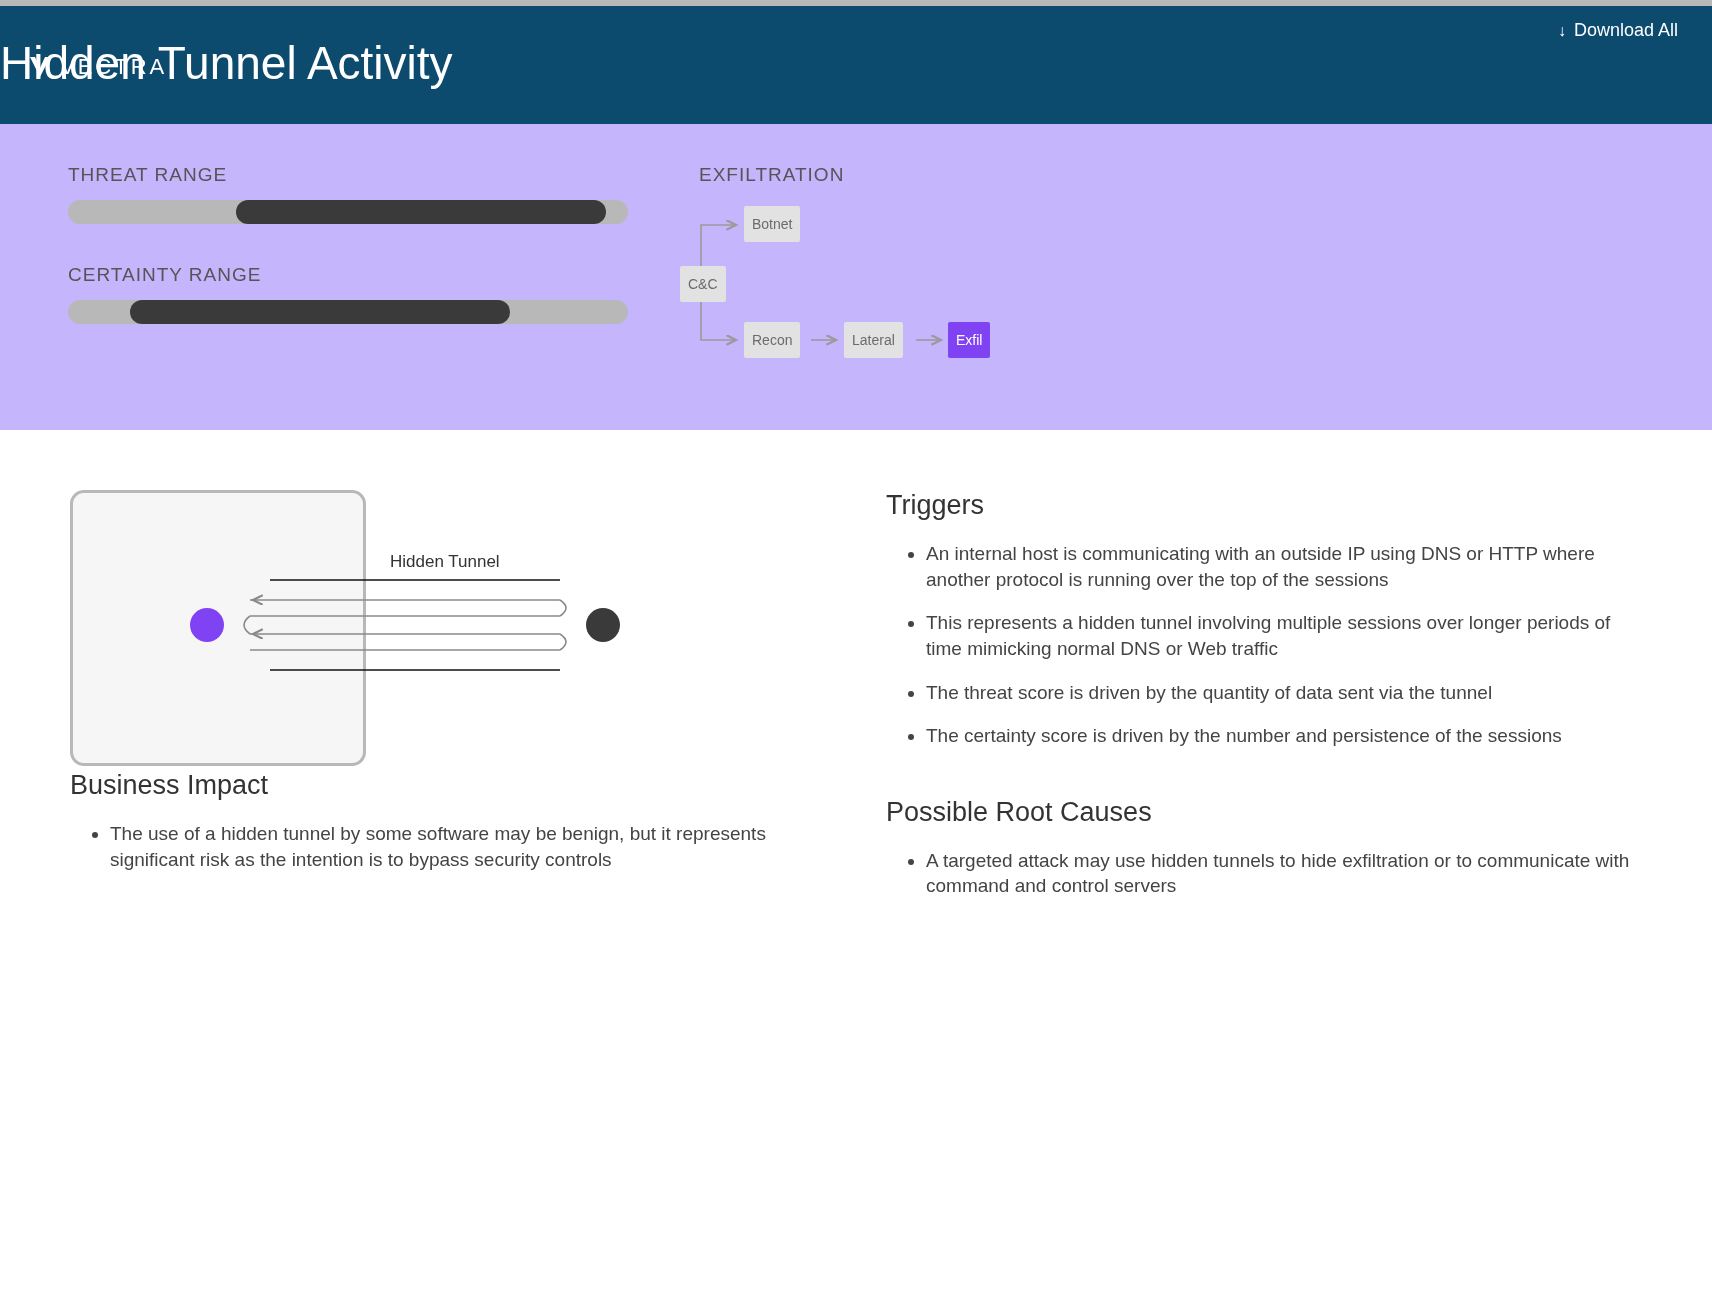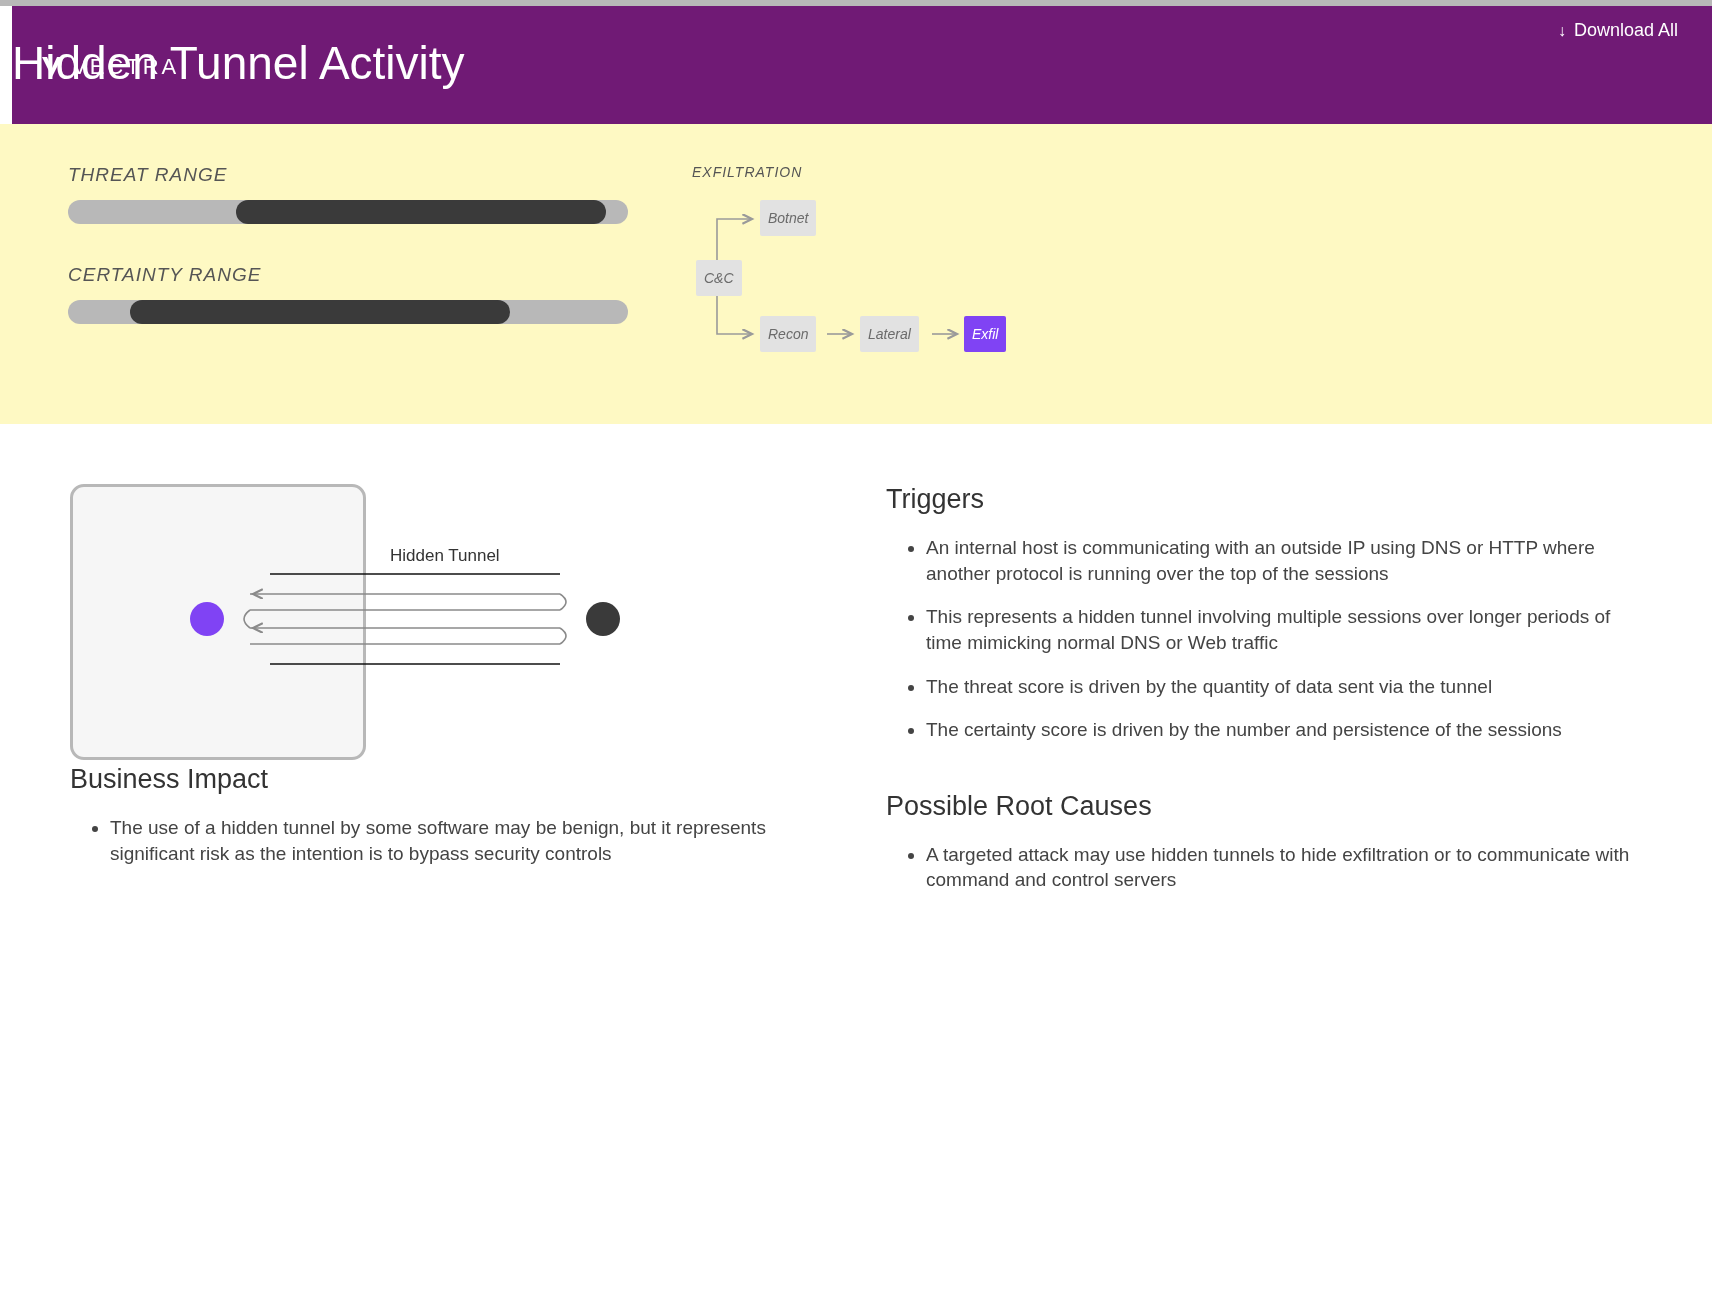--- a/index.html
+++ b/index.html
@@ -1,29 +1,29 @@
 <!DOCTYPE html>
 <html><head>
 <meta charset="utf-8">
 <style>
   html,body{margin:0;padding:0;font-family:"Helvetica Neue",Arial,sans-serif;color:#333;background:#fff;}
   .top-gray{height:6px;background:#b8b8b8;}
-  .header{background:#701a75;color:#fff;position:relative;padding:30px 16px 34px 0;margin-left:12px;}
+  .header{background:#0c4a6e;color:#fff;position:relative;padding:30px 16px 34px 0;}
   .download{position:absolute;top:14px;right:34px;font-size:18px;font-weight:400;cursor:pointer;}
   .download .arrow{display:inline-block;margin-right:8px;font-size:16px;}
   .logo{position:absolute;left:28px;top:48px;letter-spacing:3px;font-size:22px;font-weight:400;display:flex;align-items:center;}
   .logo svg{margin-right:8px;}
   .page-title{text-align:left;font-size:46px;font-weight:300;}
-  .ranges{background:#fef9c3;padding:40px 68px 60px 68px;display:flex;gap:64px;font-style:italic;}
+  .ranges{background:#c4b5fd;padding:40px 68px 60px 68px;display:flex;gap:48px;}
   .ranges .left{flex:0 0 560px;}
   .ranges .right{flex:1;}
   .range-label{font-size:19px;letter-spacing:1px;margin-bottom:14px;color:#555;}
   .range-bar{position:relative;height:24px;background:#b8b8b8;border-radius:12px;margin-bottom:40px;}
   .range-fill{position:absolute;height:24px;background:#3a3a3a;border-radius:12px;}
-  .exfil-label{font-size:14px;letter-spacing:1px;margin-bottom:14px;color:#555;}
+  .exfil-label{font-size:19px;letter-spacing:1px;margin-bottom:14px;color:#555;margin-left:23px;}
   .exfil-diagram{position:relative;height:170px;}
   .node{position:absolute;background:#e2e2e2;color:#6b6b6b;font-size:14px;padding:10px 8px;border-radius:2px;}
   .node.active{background:#8043F4;color:#fff;}
   .exfil-diagram svg{position:absolute;left:0;top:0;}
   .body{padding:60px 70px 20px 70px;display:flex;gap:60px;}
   .body .col{flex:1;}
   h2{font-size:27px;font-weight:400;margin:0 0 20px 0;color:#333;}
   ul{margin:0 0 48px 0;padding-left:40px;}
   li{font-size:19px;line-height:1.35;margin-bottom:18px;color:#444;}
   .illus{border:3px solid #b8b8b8;border-radius:14px;background:#f6f6f6;height:270px;width:290px;position:relative;margin-bottom:50px;}

